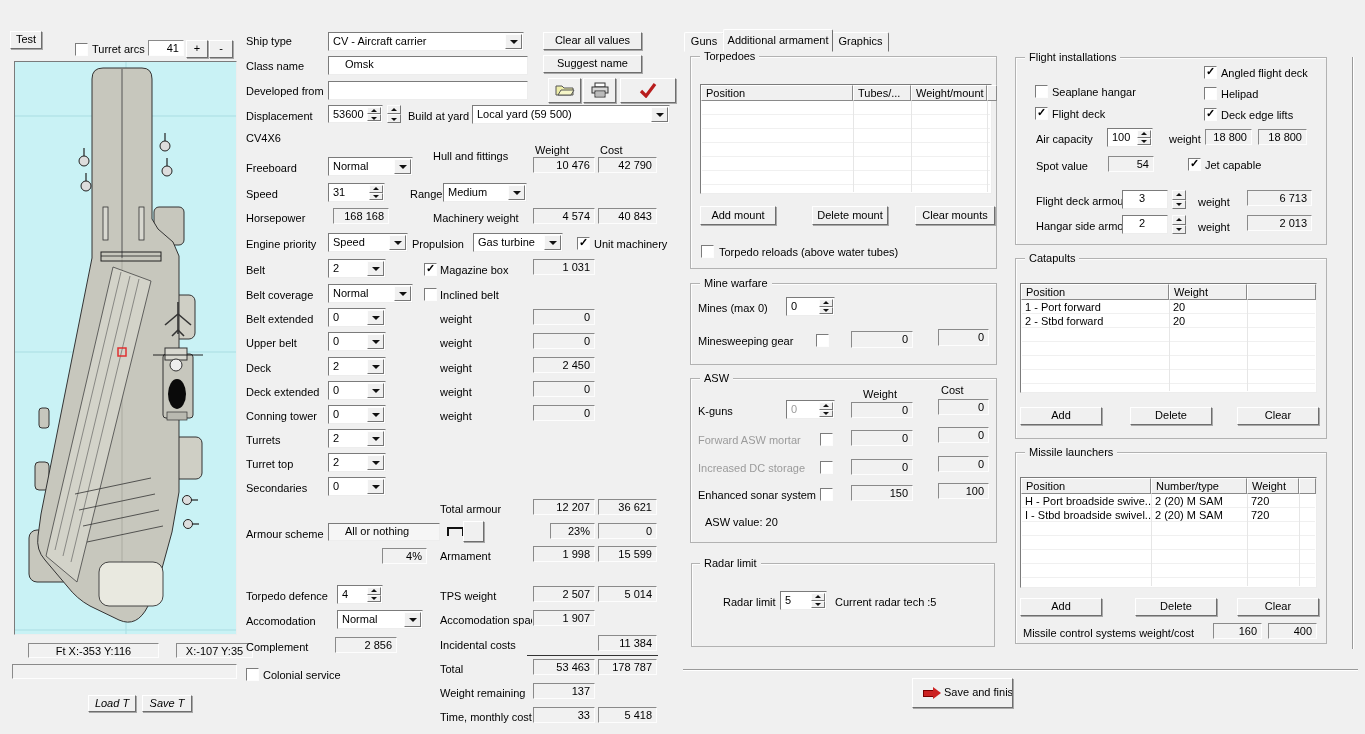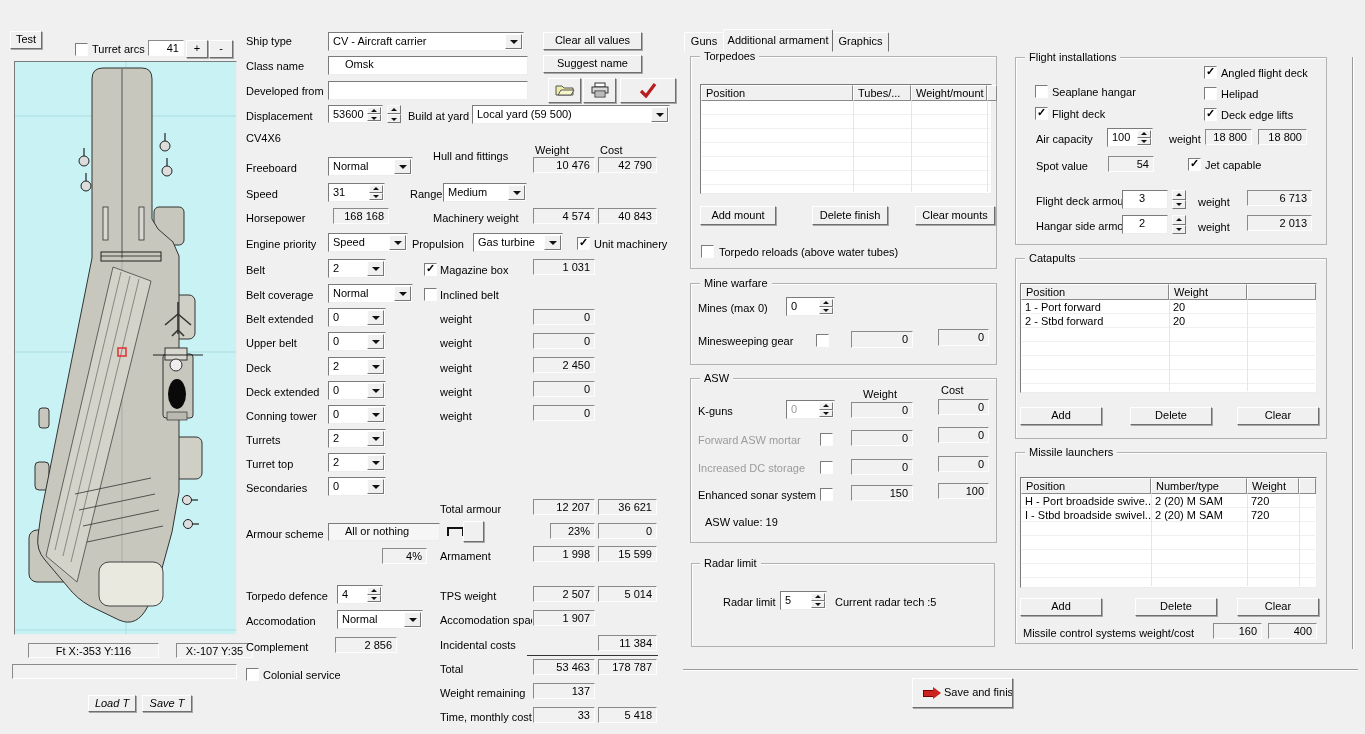--- a/index.html
+++ b/index.html
@@ -452,21 +452,21 @@
       <div class="lvhc" style="width:152px;">Position</div>
       <div class="lvhc" style="width:58px;">Tubes/...</div>
       <div class="lvhc" style="width:76px;">Weight/mount</div>
       <div class="lvhc fill"></div>
     </div>
     <div class="lvsep" style="left:152px;"></div>
     <div class="lvsep" style="left:210px;"></div>
     <div class="lvsep" style="left:286px;"></div>
   </div>
   <div class="btn" style="left:700px;top:206px;width:74px;height:17px;line-height:16px;">Add mount</div>
-  <div class="btn" style="left:812px;top:206px;width:74px;height:17px;line-height:16px;">Delete finish</div>
+  <div class="btn" style="left:812px;top:206px;width:74px;height:17px;line-height:16px;">Delete mount</div>
   <div class="btn" style="left:915px;top:206px;width:78px;height:17px;line-height:16px;">Clear mounts</div>
   <span class="cb" style="left:701px;top:245px;"></span>
   <span class="lbl" style="left:719px;top:246px;">Torpedo reloads (above water tubes)</span>
 
   <div class="grp" style="left:690px;top:283px;width:305px;height:80px;"></div>
   <span class="gt" style="left:700px;top:277px;">Mine warfare</span>
   <span class="lbl" style="left:698px;top:302px;">Mines (max 0)</span>
   <div class="spin" style="left:786px;top:297px;width:49px;height:19px;">
     <span class="ct">0</span>
     <span class="sbtns">
@@ -506,21 +506,21 @@
   <div class="ro" style="left:851px;top:430px;width:62px;height:16px;">0</div>
   <div class="ro" style="left:938px;top:427px;width:51px;height:16px;">0</div>
   <span class="lbl dis" style="left:698px;top:462px;">Increased DC storage</span>
   <span class="cb" style="left:820px;top:461px;"></span>
   <div class="ro" style="left:851px;top:459px;width:62px;height:16px;">0</div>
   <div class="ro" style="left:938px;top:456px;width:51px;height:16px;">0</div>
   <span class="lbl" style="left:698px;top:489px;">Enhanced sonar system</span>
   <span class="cb" style="left:820px;top:488px;"></span>
   <div class="ro" style="left:851px;top:485px;width:62px;height:16px;">150</div>
   <div class="ro" style="left:938px;top:483px;width:51px;height:16px;">100</div>
-  <span class="lbl" style="left:705px;top:516px;">ASW value: 19</span>
+  <span class="lbl" style="left:705px;top:516px;">ASW value: 20</span>
 
   <div class="grp" style="left:691px;top:563px;width:302px;height:82px;"></div>
   <span class="gt" style="left:700px;top:557px;">Radar limit</span>
   <span class="lbl" style="left:723px;top:596px;">Radar limit</span>
   <div class="spin" style="left:780px;top:591px;width:47px;height:19px;">
     <span class="ct">5</span>
     <span class="sbtns">
         <span class="sb up">
           <i class="tu"></i>
         </span>

